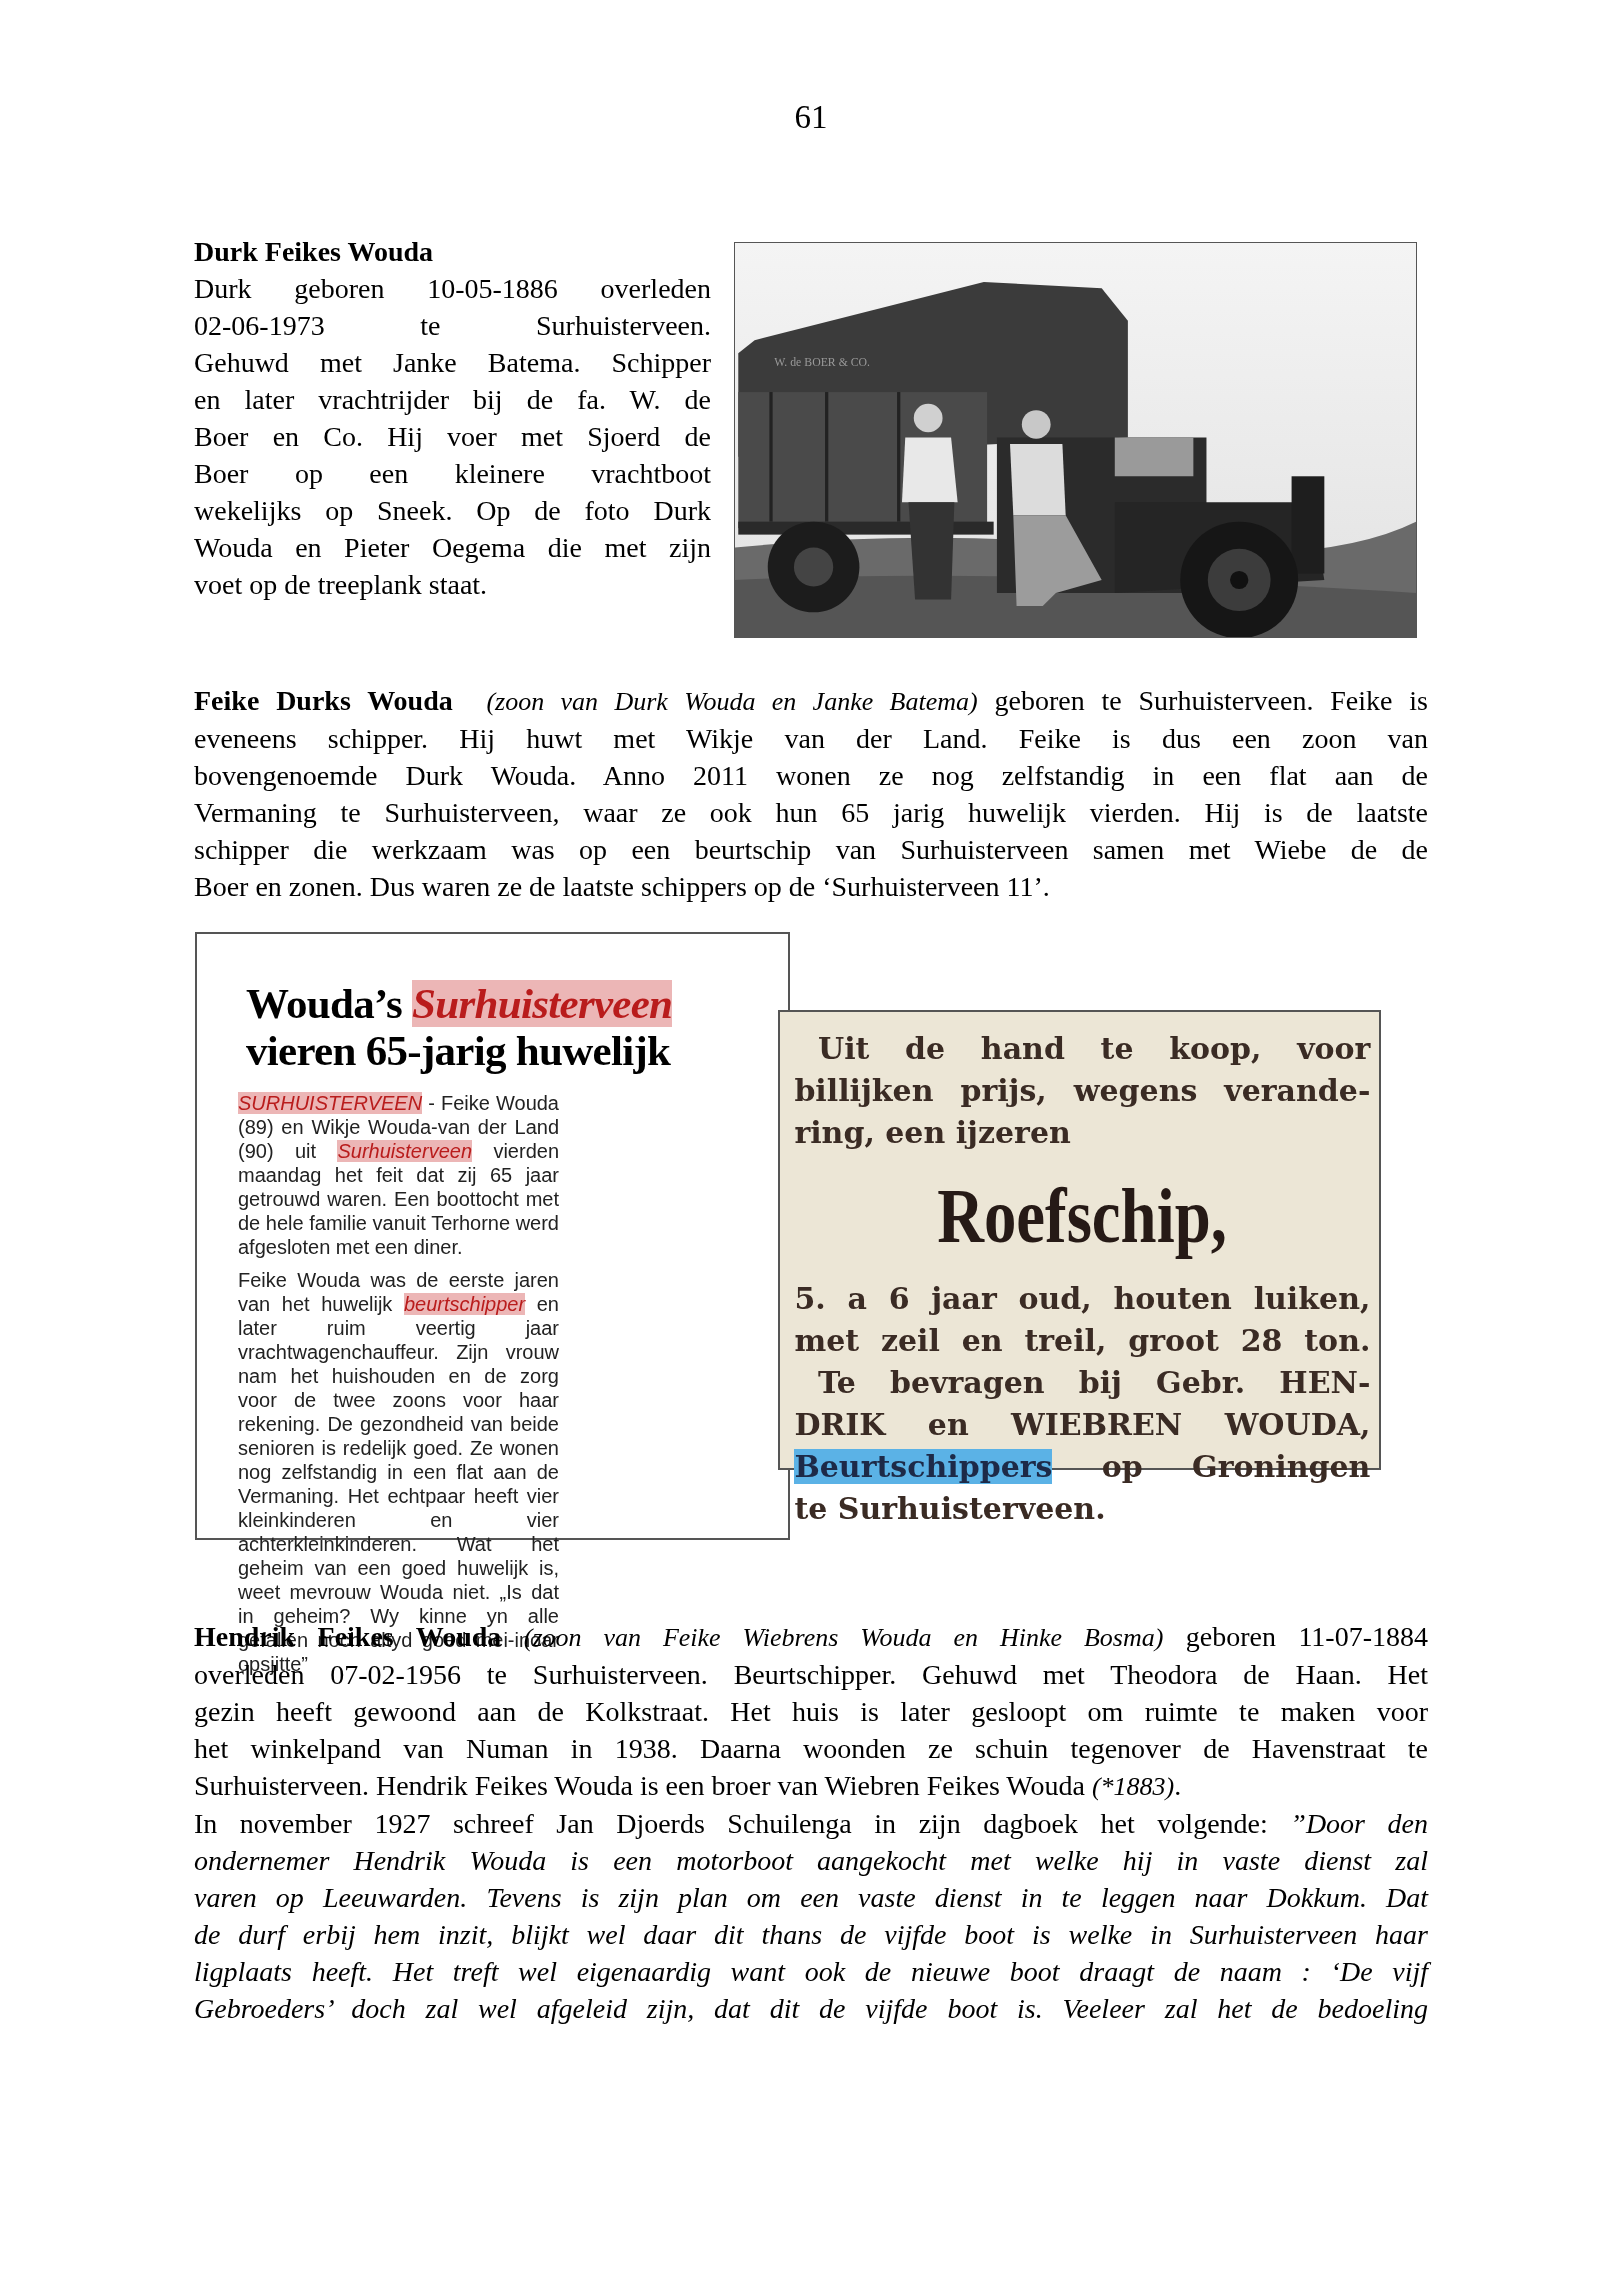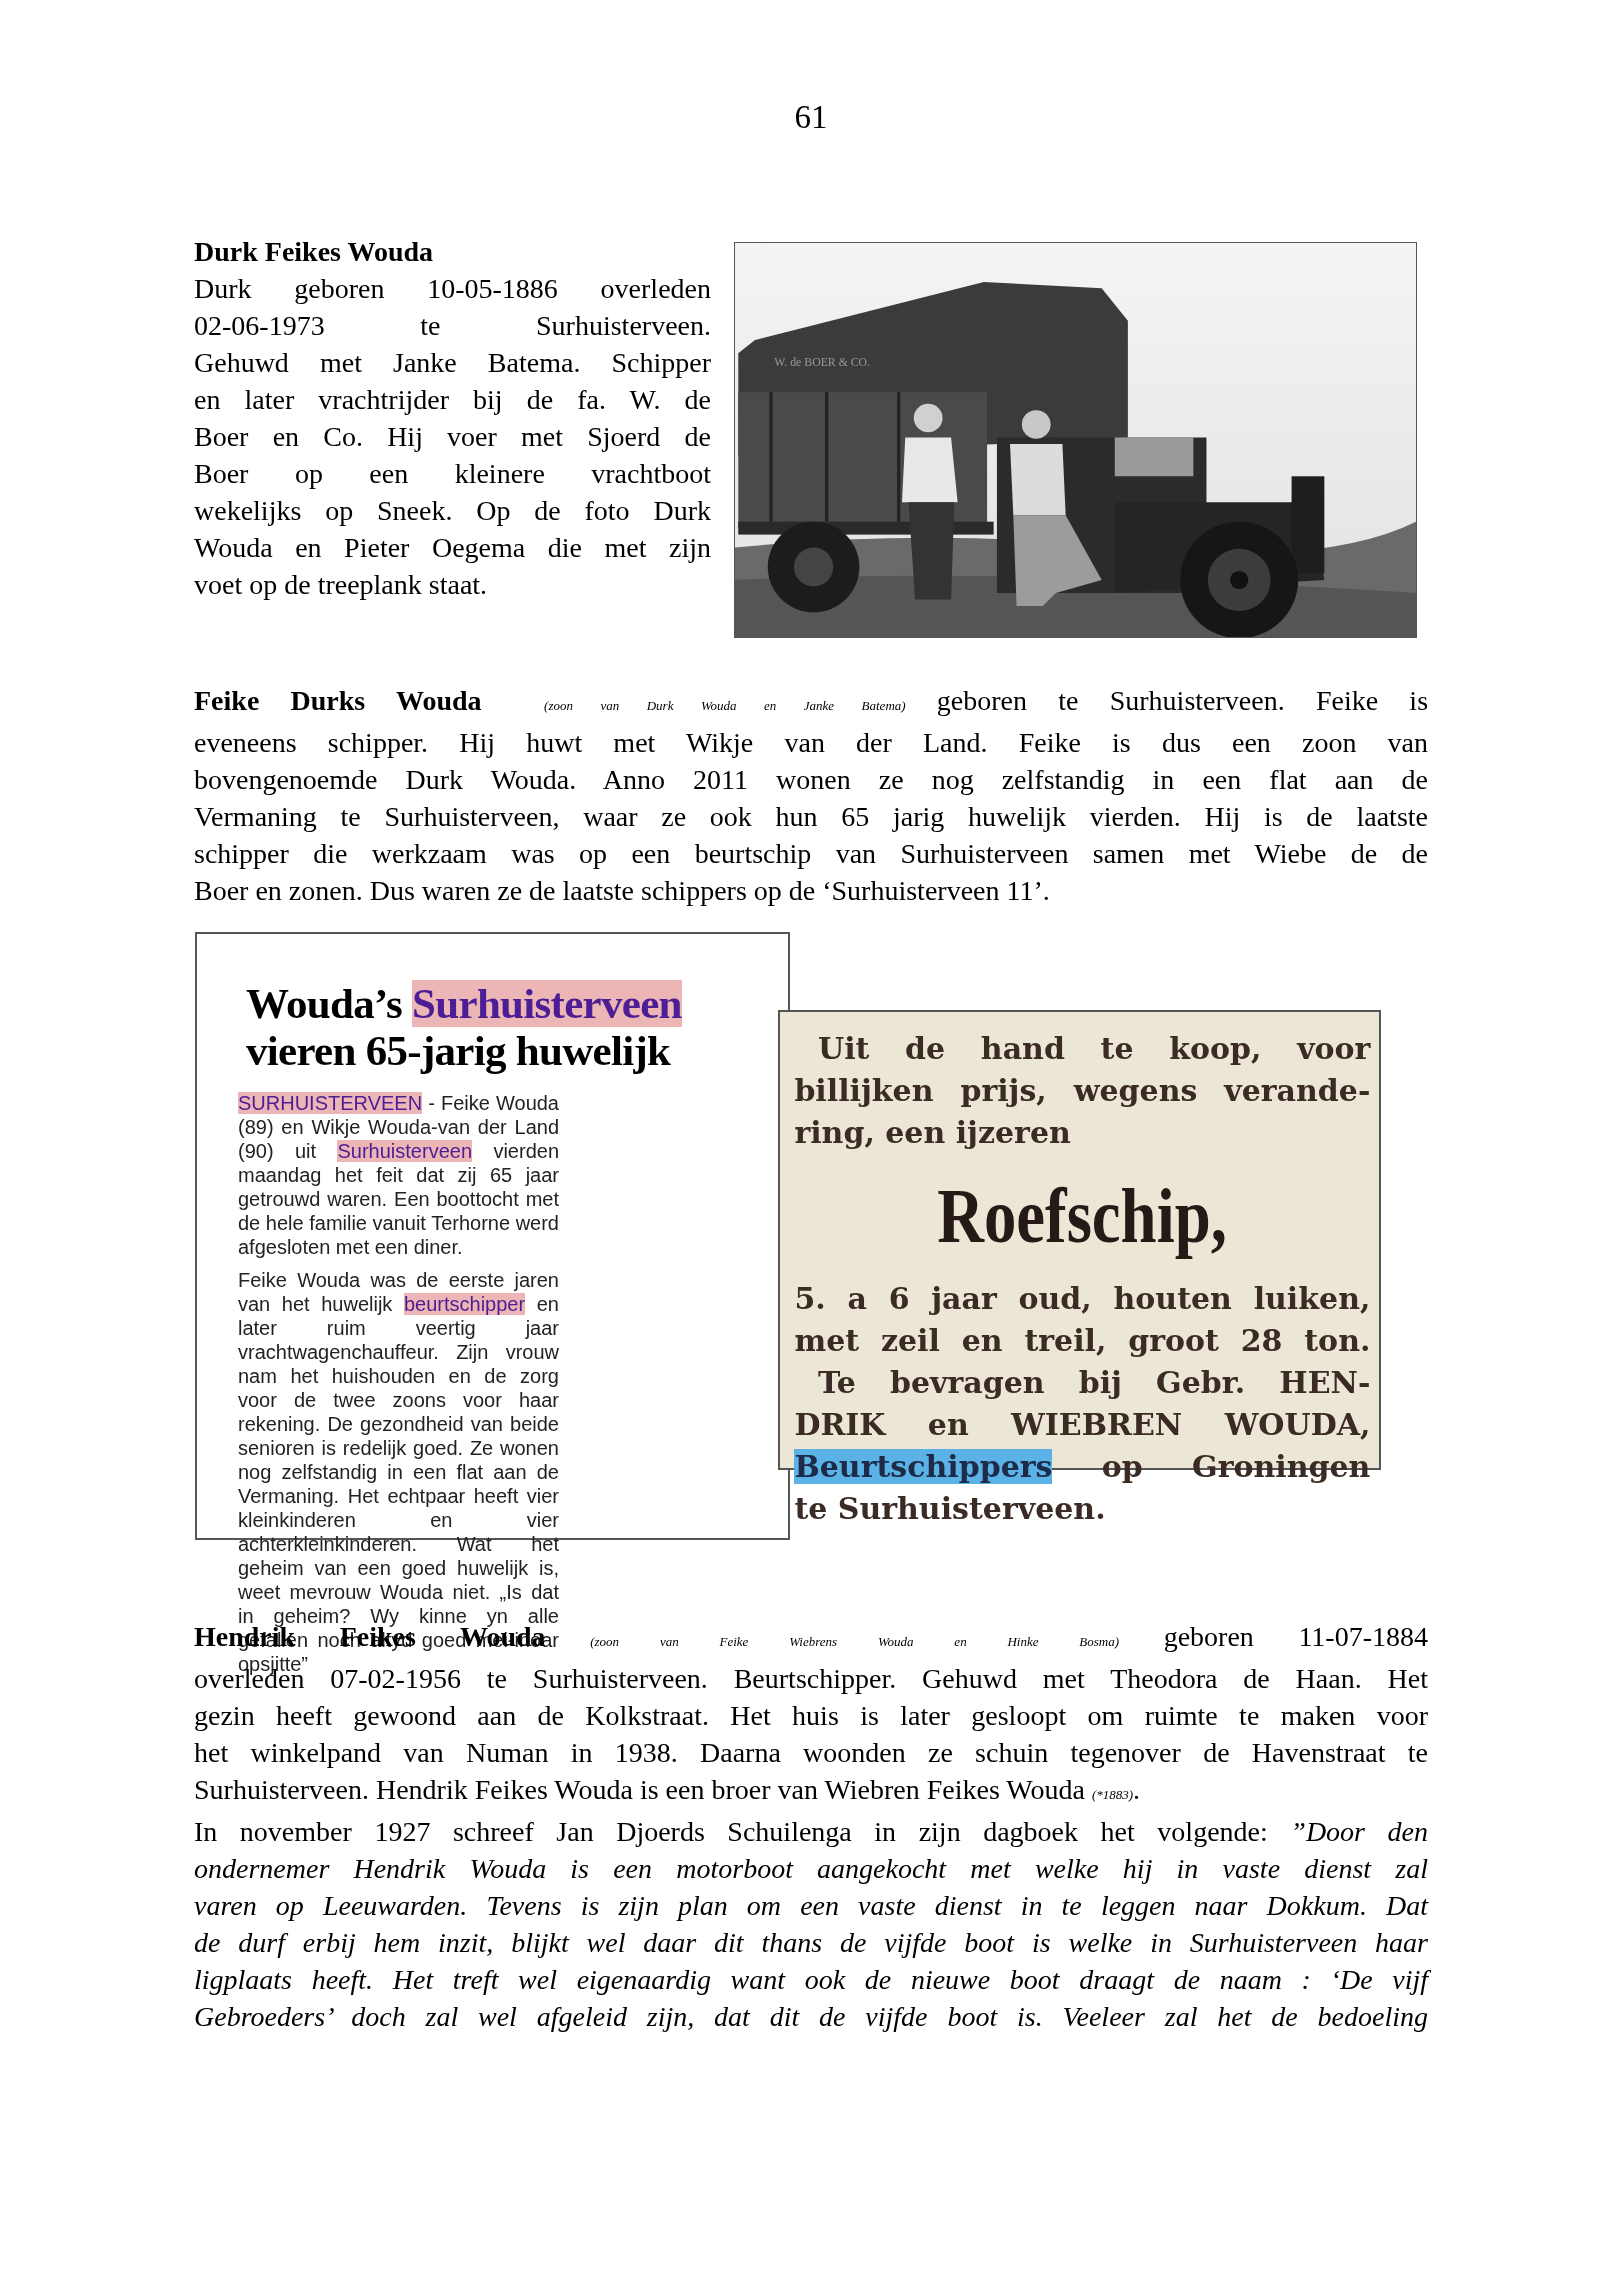--- a/index.html
+++ b/index.html
@@ -3,21 +3,21 @@
 <meta charset="utf-8">
 <style>
   html, body { margin: 0; padding: 0; background: #ffffff; }
   body { width: 1622px; height: 2295px; position: relative; overflow: hidden;
          font-family: "Liberation Serif", "DejaVu Serif", serif; color: #000; }
   .abs { position: absolute; }
   .page-number { left: 0; width: 1622px; top: 98px; text-align: center; font-size: 33px; line-height: 39px; }
 
   .body-text { font-size: 28px; line-height: 37px; text-align: justify; }
   .body-text .b { font-weight: bold; }
-  .body-text .small-i { font-style: italic; font-size: 13px; }
+  .body-text .small-i { font-style: italic; font-size: 26px; }
   .body-text .i { font-style: italic; }
   .line { display: block; text-align: justify; text-align-last: justify; white-space: nowrap; }
   .line.last { text-align-last: left; }
 
   
   .durk { left: 194px; top: 233px; width: 517px; }
 
   
   .photo { left: 734px; top: 242px; width: 683px; height: 396px; border: 1.3px solid #555;
            background: #f6f6f6; overflow: hidden; box-sizing: border-box; }
@@ -28,21 +28,21 @@
 
   
   .clip-left { left: 195px; top: 932px; width: 595px; height: 608px; border: 2px solid #555;
                box-sizing: border-box; background: #fff; }
   .clip-left .headline { position: absolute; left: 49px; top: 46px; font-weight: bold;
                font-size: 43px; line-height: 47px; letter-spacing: -0.7px; }
   .clip-left .col { position: absolute; left: 41px; top: 157px; width: 321px;
                font-family: "Liberation Sans", "DejaVu Sans", sans-serif;
                font-size: 20px; line-height: 24px; color: #222; }
   .clip-left .col .p { margin-bottom: 9.2px; }
-  .hl-pink { background: #ecb6b6; color: #4c1d95; }
+  .hl-pink { background: #ecb6b6; color: #b91c1c; font-style: italic; }
 
   
   .ad-right { left: 778px; top: 1010px; width: 603px; height: 460px; border: 2px solid #555;
               box-sizing: border-box; background: #ece6d6; }
   .ad-right .txt { position: absolute; left: 14.4px; top: 15.7px; width: 576px;
               font-family: "DejaVu Serif", "Liberation Serif", serif; font-weight: bold;
               color: #3a2b24; font-size: 30px; line-height: 42px; }
   .ad-right .txt .line { letter-spacing: 0px; }
   .ad-right .big { display: block; text-align: center; font-family: "Liberation Serif", serif;
               font-weight: bold; font-size: 79px; line-height: 124px; color: #261a16;

